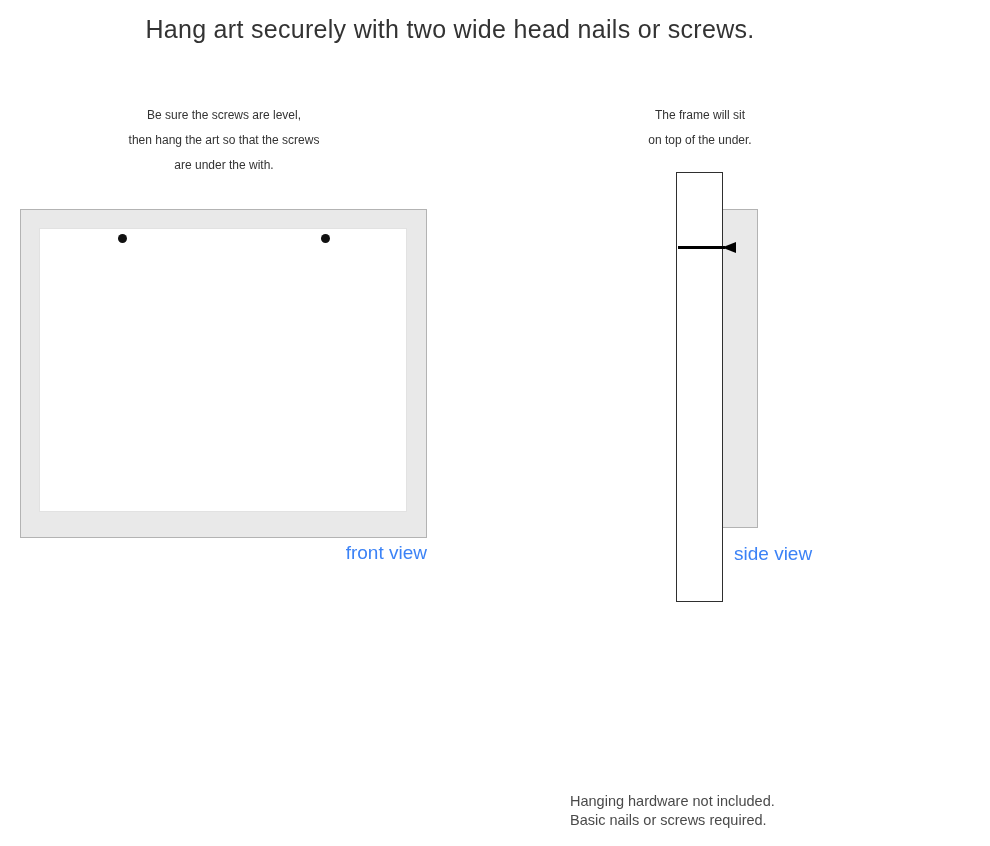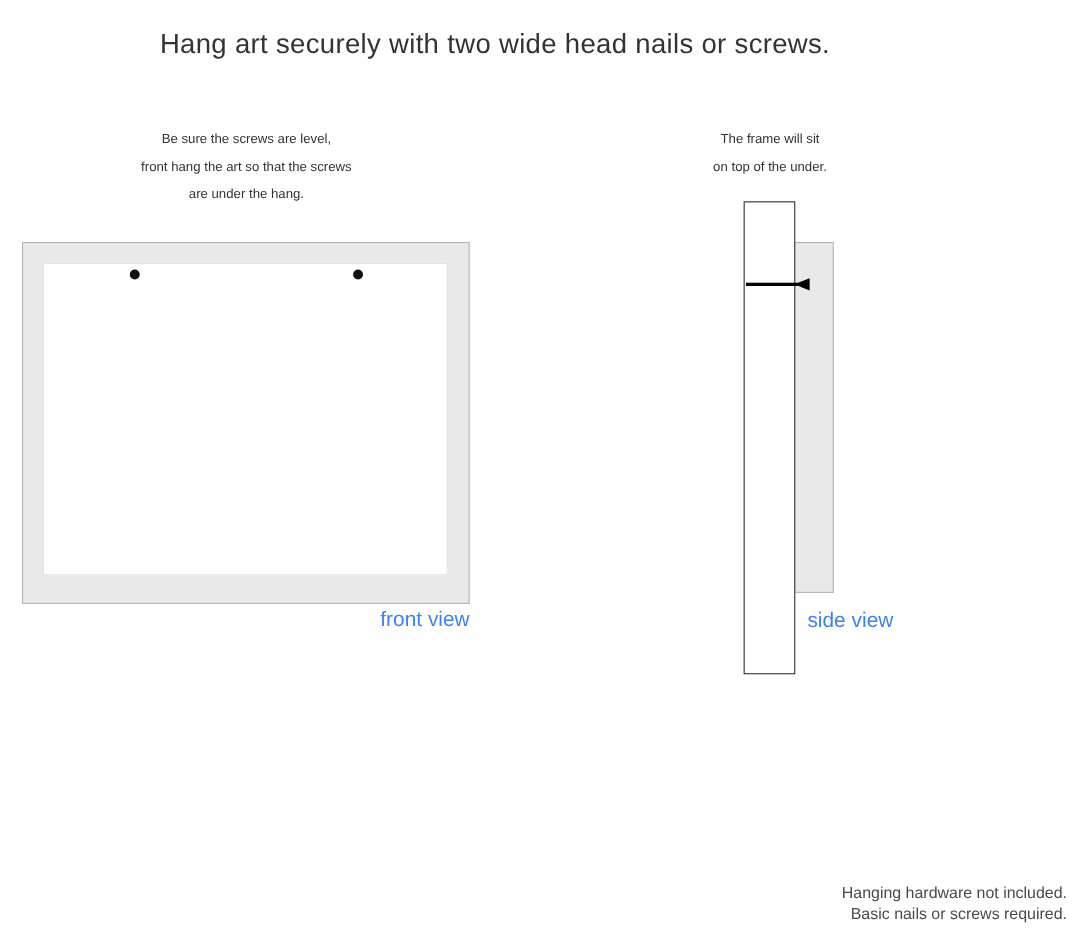--- a/index.html
+++ b/index.html
@@ -4,21 +4,21 @@
 <style>
   * { box-sizing: border-box; margin: 0; padding: 0; }
   html, body { background: #ffffff; }
   body {
     width: 990px; height: 846px;
     position: relative;
     font-family: "Liberation Sans", sans-serif;
     color: #3b3b3b;
     overflow: hidden;
   }
-  .canvas { position: absolute; inset: 0; margin-top: 11px; }
+  .canvas { position: absolute; inset: 0; }
 
   .title {
     position: absolute;
     left: 0; top: 15px; width: 900px;
     text-align: center;
     font-size: 25px;
     letter-spacing: 0.3px;
     color: #333333;
   }
 
@@ -83,37 +83,36 @@
     position: absolute;
     left: 678px; top: 239px;
     width: 62px; height: 16px;
   }
 
   
   .footnote {
     position: absolute;
     right: 20px; top: 792px;
     width: 400px;
-    text-align: right;
     font-size: 14.5px;
     line-height: 19px;
     color: #4a4a4a;
   }
 </style>
 </head>
 <body>
 
 <div class="canvas">
 
   <div class="title">Hang art securely with two wide head nails or screws.</div>
 
   <div class="instr instr-left">
     <div>Be sure the screws are level,</div>
-    <div>front hang the art so that the screws</div>
-    <div>are under the hang.</div>
+    <div>then hang the art so that the screws</div>
+    <div>are under the with.</div>
   </div>
 
   <div class="instr instr-right">
     <div>The frame will sit</div>
     <div>on top of the under.</div>
   </div>
 
   <div class="front-frame">
     <div class="front-art">
       <span class="screw-dot left"></span>

